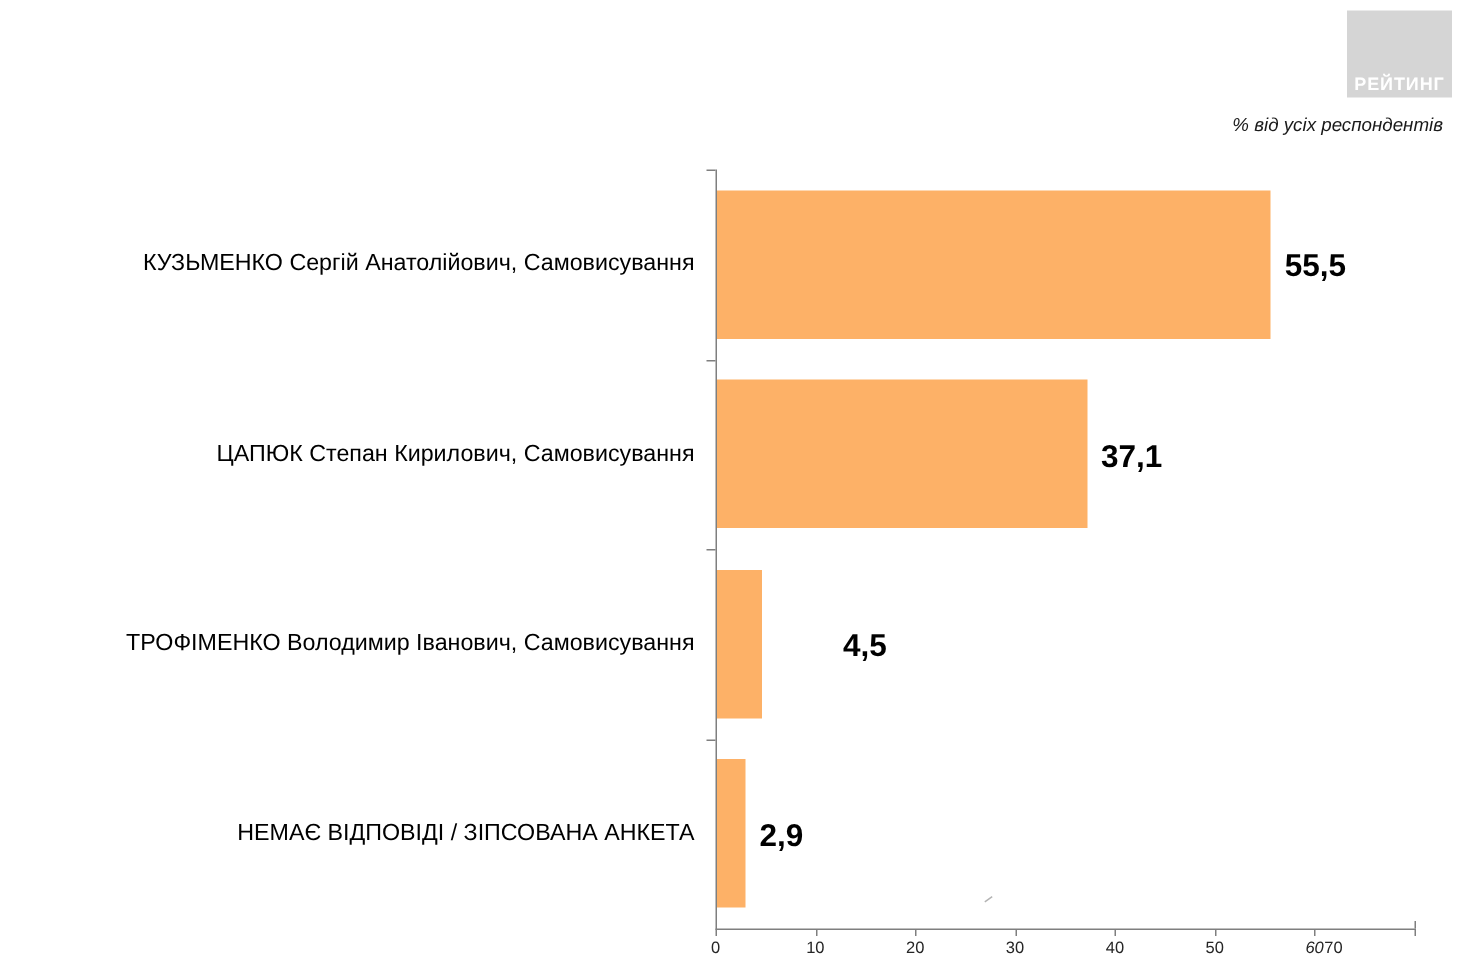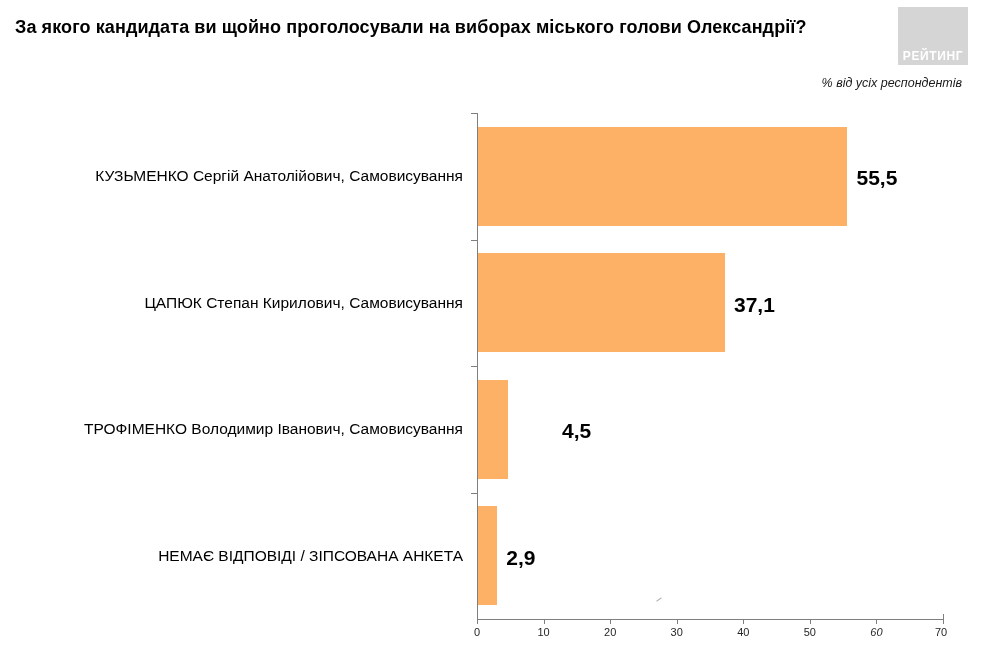--- a/index.html
+++ b/index.html
@@ -119,21 +119,20 @@
     height: 1px;
     background: #9a9a9a;
     opacity: 0.75;
     transform: rotate(-35deg);
   }
 </style>
 </head>
 <body>
 
 <div class="canvas">
-  <div class="title">За якого кандидата ви щойно проголосували на виборах міського голови Олександрії?</div>
   <div class="logo">
     <span class="logo-text">РЕЙТИНГ</span>
   </div>
   <div class="subtitle">% від усіх респондентів</div>
 
   <div class="plot"></div>
   <div id="chart-layer">
       <div class="cat-label" style="top: 113px; height: 126.5px;">КУЗЬМЕНКО Сергій Анатолійович, Самовисування</div>
       <div class="bar" style="left: 478px; top: 126.75px; width: 369.471px; height: 99px; background: rgb(253, 177, 103);"></div>
       <div class="val-label" style="left: 856.471px; top: 166.25px;">55,5</div>
@@ -158,17 +157,17 @@
       <div class="x-tick-label" style="left: 590.143px; color: rgb(38, 38, 38); text-align: center;">20</div>
       <div class="x-tick" style="left: 676.714px; background: rgb(127, 127, 127);"></div>
       <div class="x-tick-label" style="left: 656.714px; color: rgb(38, 38, 38);">30</div>
       <div class="x-tick" style="left: 743.286px; background: rgb(127, 127, 127);"></div>
       <div class="x-tick-label" style="left: 723.286px; color: rgb(38, 38, 38);">40</div>
       <div class="x-tick" style="left: 809.857px; background: rgb(127, 127, 127);"></div>
       <div class="x-tick-label" style="left: 789.857px; color: rgb(38, 38, 38);">50</div>
       <div class="x-tick" style="left: 876.429px; background: rgb(127, 127, 127);"></div>
       <div class="x-tick-label" style="left: 856.429px; color: rgb(38, 38, 38); font-style: italic;">60</div>
       <div class="x-tick" style="left: 943px; background: rgb(127, 127, 127);"></div>
-      <div class="x-tick-label" style="left: 921px; color: rgb(38, 38, 38);">70</div>
+      <div class="x-tick-label" style="left: 869px; color: rgb(38, 38, 38);">70</div>
       <div class="end-cap" style="left: 943px; top: 614px; background: rgb(127, 127, 127);"></div>
     </div>
   <div class="artifact"></div>
 </div>
 
 </body></html>

